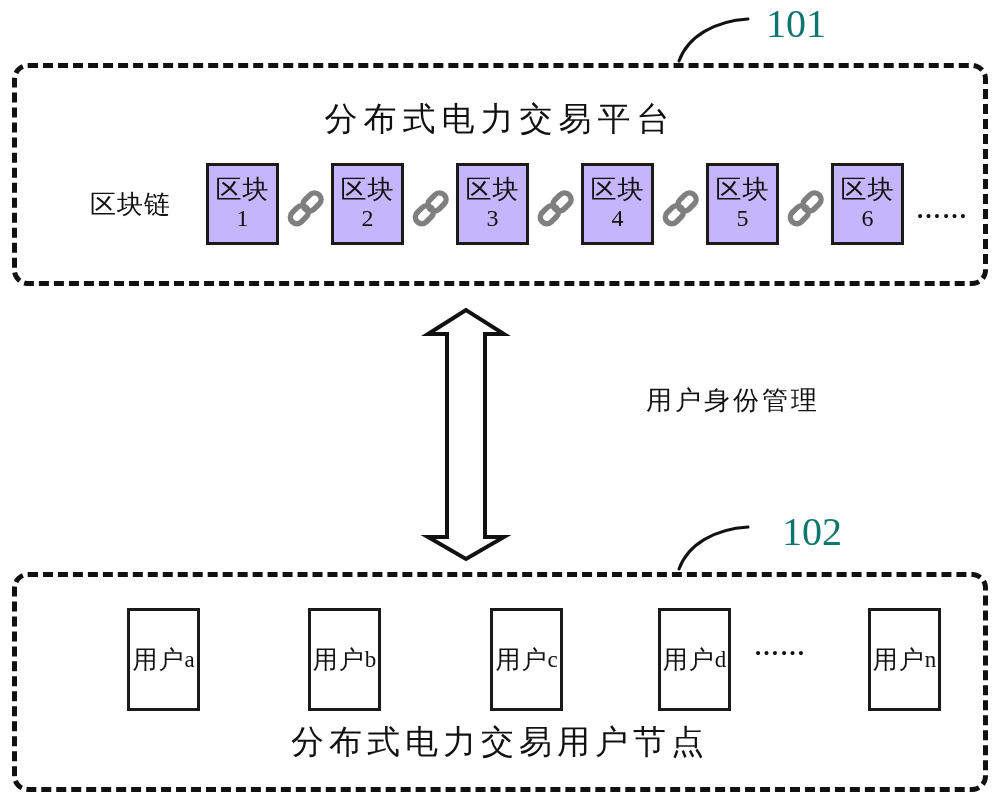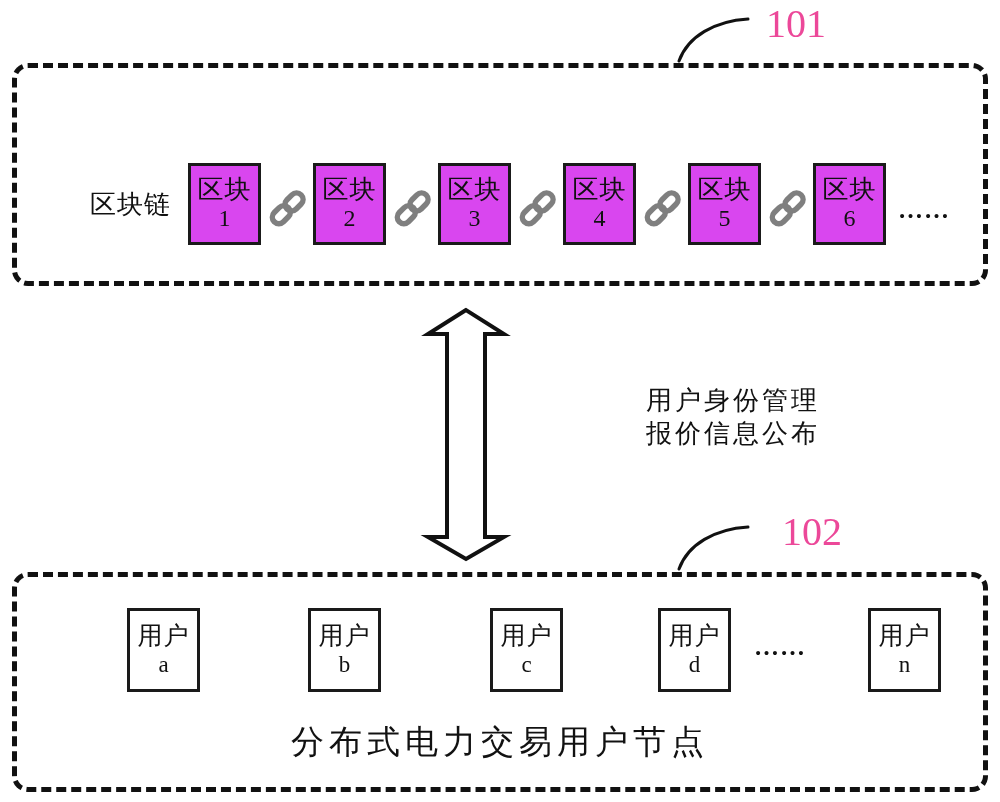--- a/index.html
+++ b/index.html
@@ -23,21 +23,21 @@
     background: #fff;
   }
   #platform-box { top: 63px; height: 223px; }
   #nodes-box    { top: 572px; height: 220px; }
 
   
   .ref-label {
     position: absolute;
     font-size: 40px;
     font-family: "Liberation Serif", serif;
-    color: #ec4899;
+    color: #0f766e;
     line-height: 1;
   }
   #ref-101 { left: 766px; top: 4px; }
   #ref-102 { left: 766px; top: 512px; margin-left: 16px; }
   .leader-svg { position: absolute; overflow: visible; }
   #leader-101 { left: 670px; top: 14px; }
   #leader-102 { left: 670px; top: 522px; }
 
   
   .section-title {
@@ -58,28 +58,28 @@
     position: absolute;
     left: 90px;
     top: 162px;
     height: 84px;
     display: flex;
     align-items: center;
   }
   #chain-label {
     font-size: 26px;
     letter-spacing: 1px;
-    margin-right: 17px;
+    margin-right: 35px;
     white-space: nowrap;
   }
   .block-box {
     width: 73px;
     height: 82px;
     border: 3px solid #1a1a1a;
-    background: #d946ef;
+    background: #c4b5fd;
     display: flex;
     flex-direction: column;
     align-items: center;
     justify-content: center;
     line-height: 1.15;
     flex: none;
   }
   .block-box .cn { font-size: 26px; letter-spacing: 1px; }
   .block-box .id { font-size: 24px; font-family: "Liberation Serif", serif; }
   .chain-link-wrap {
@@ -110,25 +110,25 @@
     line-height: 33px;
     letter-spacing: 3px;
     white-space: nowrap;
   }
 
   
   .user-box {
     position: absolute;
     top: 608px;
     width: 73px;
-    height: 84px;
+    height: 103px;
     border: 3px solid #1a1a1a;
     background: #fff;
     display: flex;
-    flex-direction: column;
+    flex-direction: row;
     align-items: center;
     justify-content: center;
     line-height: 1.2;
   }
   .user-box .cn { font-size: 25px; letter-spacing: 1px; }
   .user-box .id { font-size: 23px; font-family: "Liberation Serif", serif; }
   #user-a { left: 127px; }
   #user-b { left: 308px; }
   #user-c { left: 490px; }
   #user-d { left: 658px; }
@@ -146,20 +146,21 @@
 
 <div id="page">
 
   <div id="ref-101" class="ref-label">101</div>
   <svg id="leader-101" class="leader-svg" width="85" height="52">
     <path d="M 78 5 C 45 7 18 22 9 47" fill="none" stroke="#111" stroke-width="3" stroke-linecap="round"></path>
   </svg>
 
   <div id="platform-box" class="dashed-box"></div>
 
+  <div id="platform-title" class="section-title">分布式电力交易平台</div>
 
   <div id="chain-row">
     <div id="chain-label">区块链</div>
 
     <div class="block-box">
       <span class="cn">区块</span>
       <span class="id">1</span>
     </div>
     <span class="chain-link-wrap">
       <svg width="34" height="46" viewBox="0 0 34 46" overflow="visible">
@@ -229,21 +230,20 @@
 
     <div id="chain-ellipsis" class="ellipsis">……</div>
   </div>
 
   <svg id="link-arrow" width="95" height="262">
     <polygon points="46,7 8,31 27,31 27,234 8,234 46,256 84,234 65,234 65,31 84,31" fill="#ffffff" stroke="#111" stroke-width="4" stroke-linejoin="miter"></polygon>
   </svg>
 
   <div id="link-text">
     <div>用户身份管理</div>
-    <div>报价信息公布</div>
   </div>
 
   <div id="ref-102" class="ref-label">102</div>
   <svg id="leader-102" class="leader-svg" width="85" height="52">
     <path d="M 78 5 C 45 7 18 22 9 47" fill="none" stroke="#111" stroke-width="3" stroke-linecap="round"></path>
   </svg>
 
   <div id="nodes-box" class="dashed-box"></div>
 
   <div id="user-a" class="user-box">

